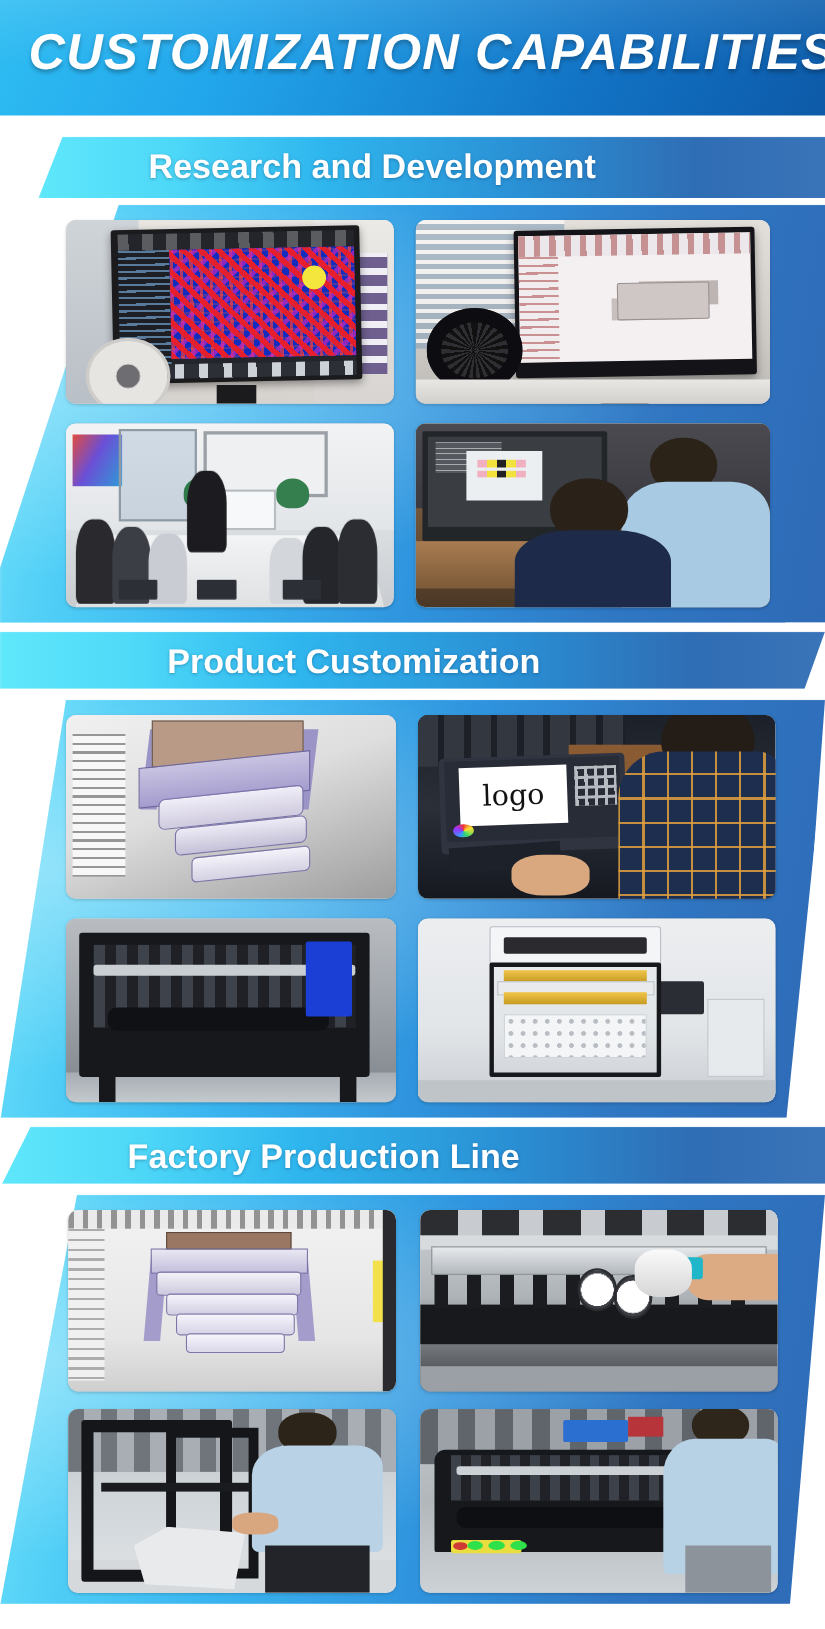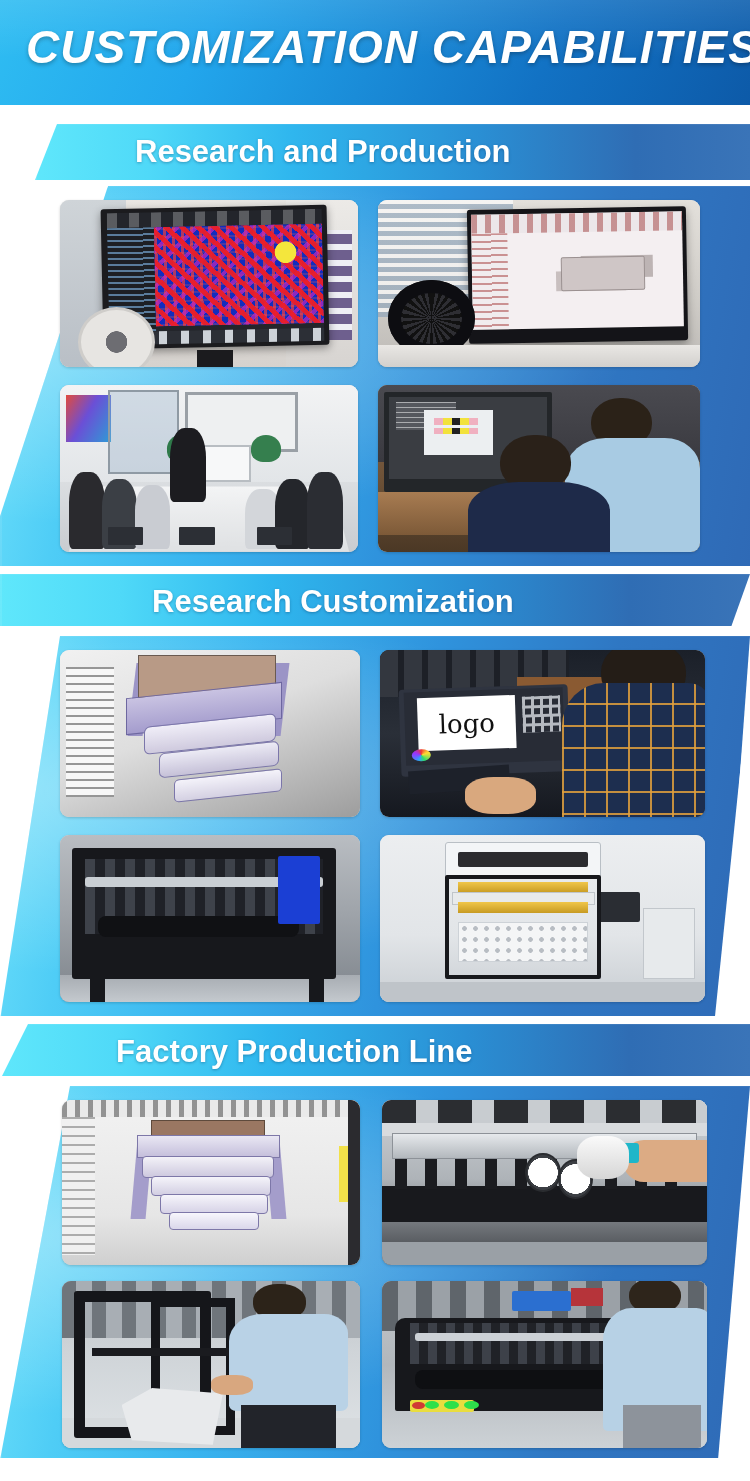--- a/index.html
+++ b/index.html
@@ -397,21 +397,21 @@
     <div class="pfill"></div>
     <div class="pgrid"></div>
     <div class="pglow"></div>
   </div>
   <div class="white-wedge wedge-a"></div>
   <div class="white-wedge wedge-b"></div>
 
   <div class="banner banner-1">
     <div class="bfill"></div>
     <div class="bstripes"></div>
-    <div class="btext">Research and Production</div>
+    <div class="btext">Research and Development</div>
   </div>
 
   <div class="grid grid-1">
     <div class="photo">
       <div class="scene s1a">
         <div class="lay room-l"></div>
           <div class="lay room-r"></div>
           <div class="lay shelf"></div>
         <div class="lay mon">
           <div class="lay screen">
@@ -485,21 +485,21 @@
       </div>
     </div>
   </div>
 
   <div class="white-wedge wedge-c"></div>
   <div class="white-wedge wedge-j"></div>
 
   <div class="banner banner-2">
     <div class="bfill"></div>
     <div class="bstripes"></div>
-    <div class="btext">Research Customization</div>
+    <div class="btext">Product Customization</div>
   </div>
 
   <div class="white-wedge wedge-f"></div>
 
   <div class="panel panel-2">
     <div class="pfill"></div>
     <div class="pgrid"></div>
     <div class="pglow"></div>
   </div>
   <div class="white-wedge wedge-i"></div>

